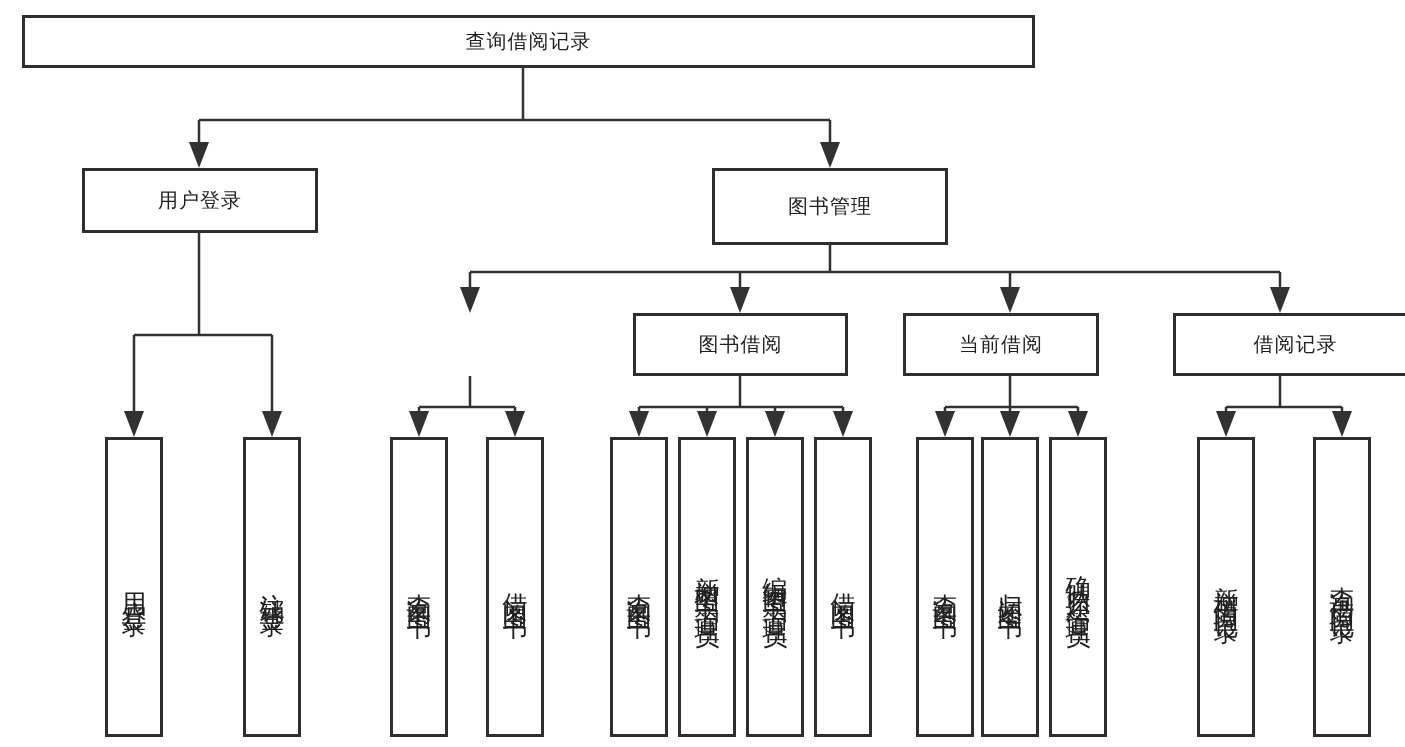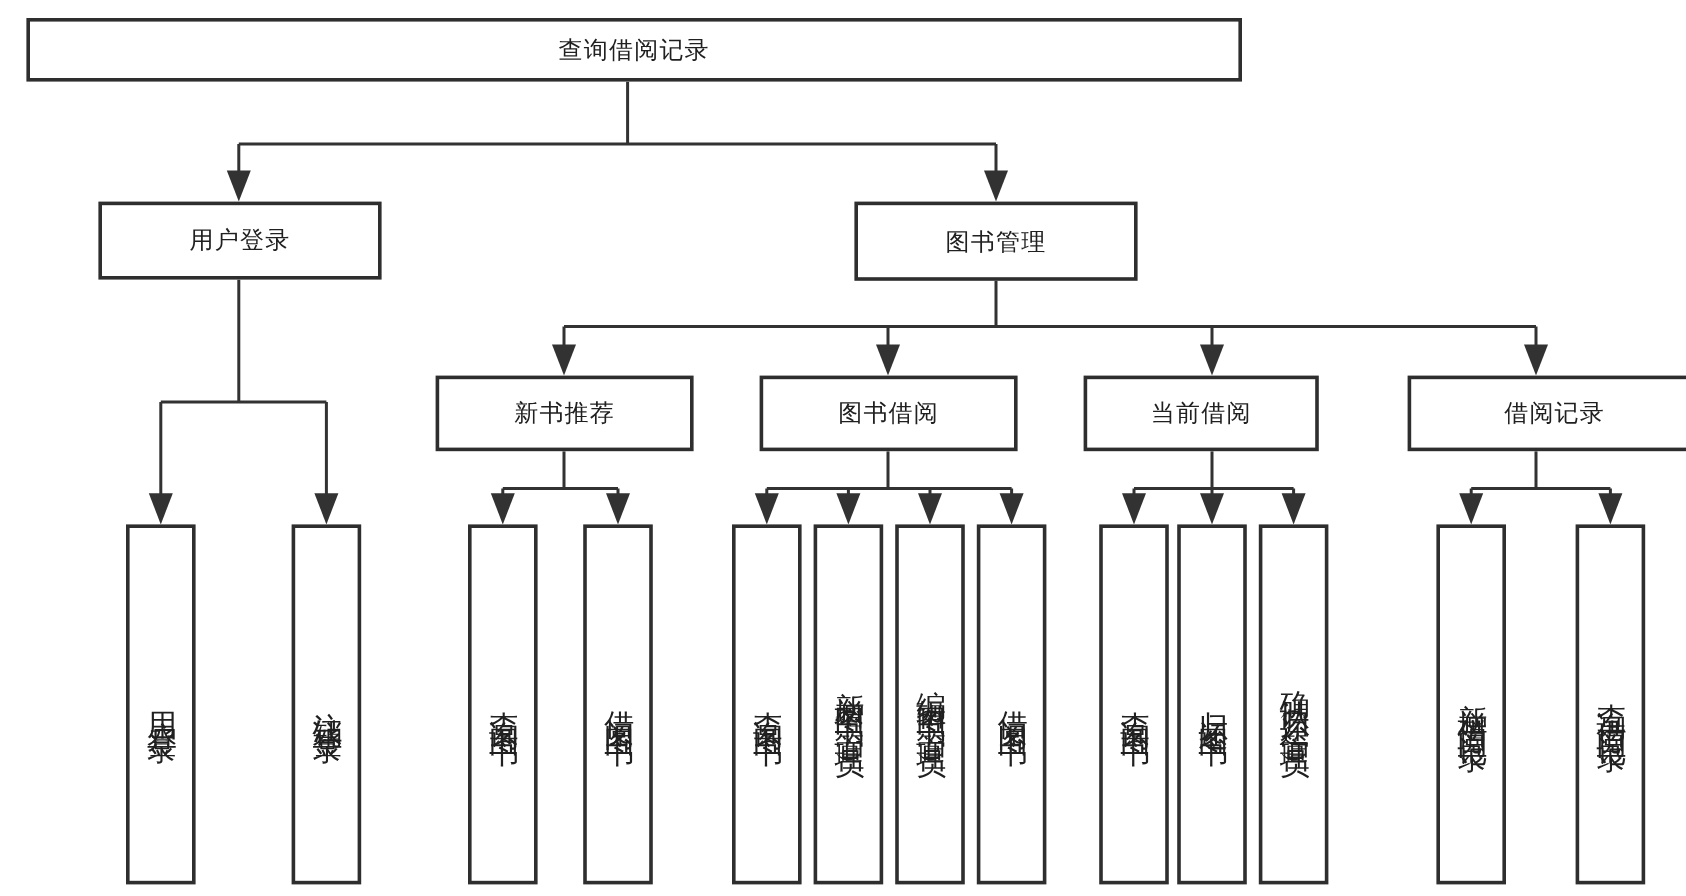--- a/index.html
+++ b/index.html
@@ -91,27 +91,24 @@
     </g>
   </svg>
 
   <div class="box hbox" style="left:22px; top:15px; width:1013px; height:53px;">
     <span>查询借阅记录</span>
   </div>
 
   <div class="box hbox" style="left:82px; top:168px; width:236px; height:65px;">
     <span>用户登录</span>
   </div>
-  <div class="box hbox" style="left:712px; top:168px; width:236px; height:66px;">
+  <div class="box hbox" style="left:712px; top:168px; width:236px; height:77px;">
     <span>图书管理</span>
   </div>
 
-  <div class="box hbox" style="left:363px; top:313px; width:215px; height:63px;">
-    <span>新书推荐</span>
-  </div>
   <div class="box hbox" style="left:633px; top:313px; width:215px; height:63px;">
     <span>图书借阅</span>
   </div>
   <div class="box hbox" style="left:903px; top:313px; width:196px; height:63px;">
     <span>当前借阅</span>
   </div>
   <div class="box hbox" style="left:1173px; top:313px; width:245px; height:63px;">
     <span>借阅记录</span>
   </div>
 

